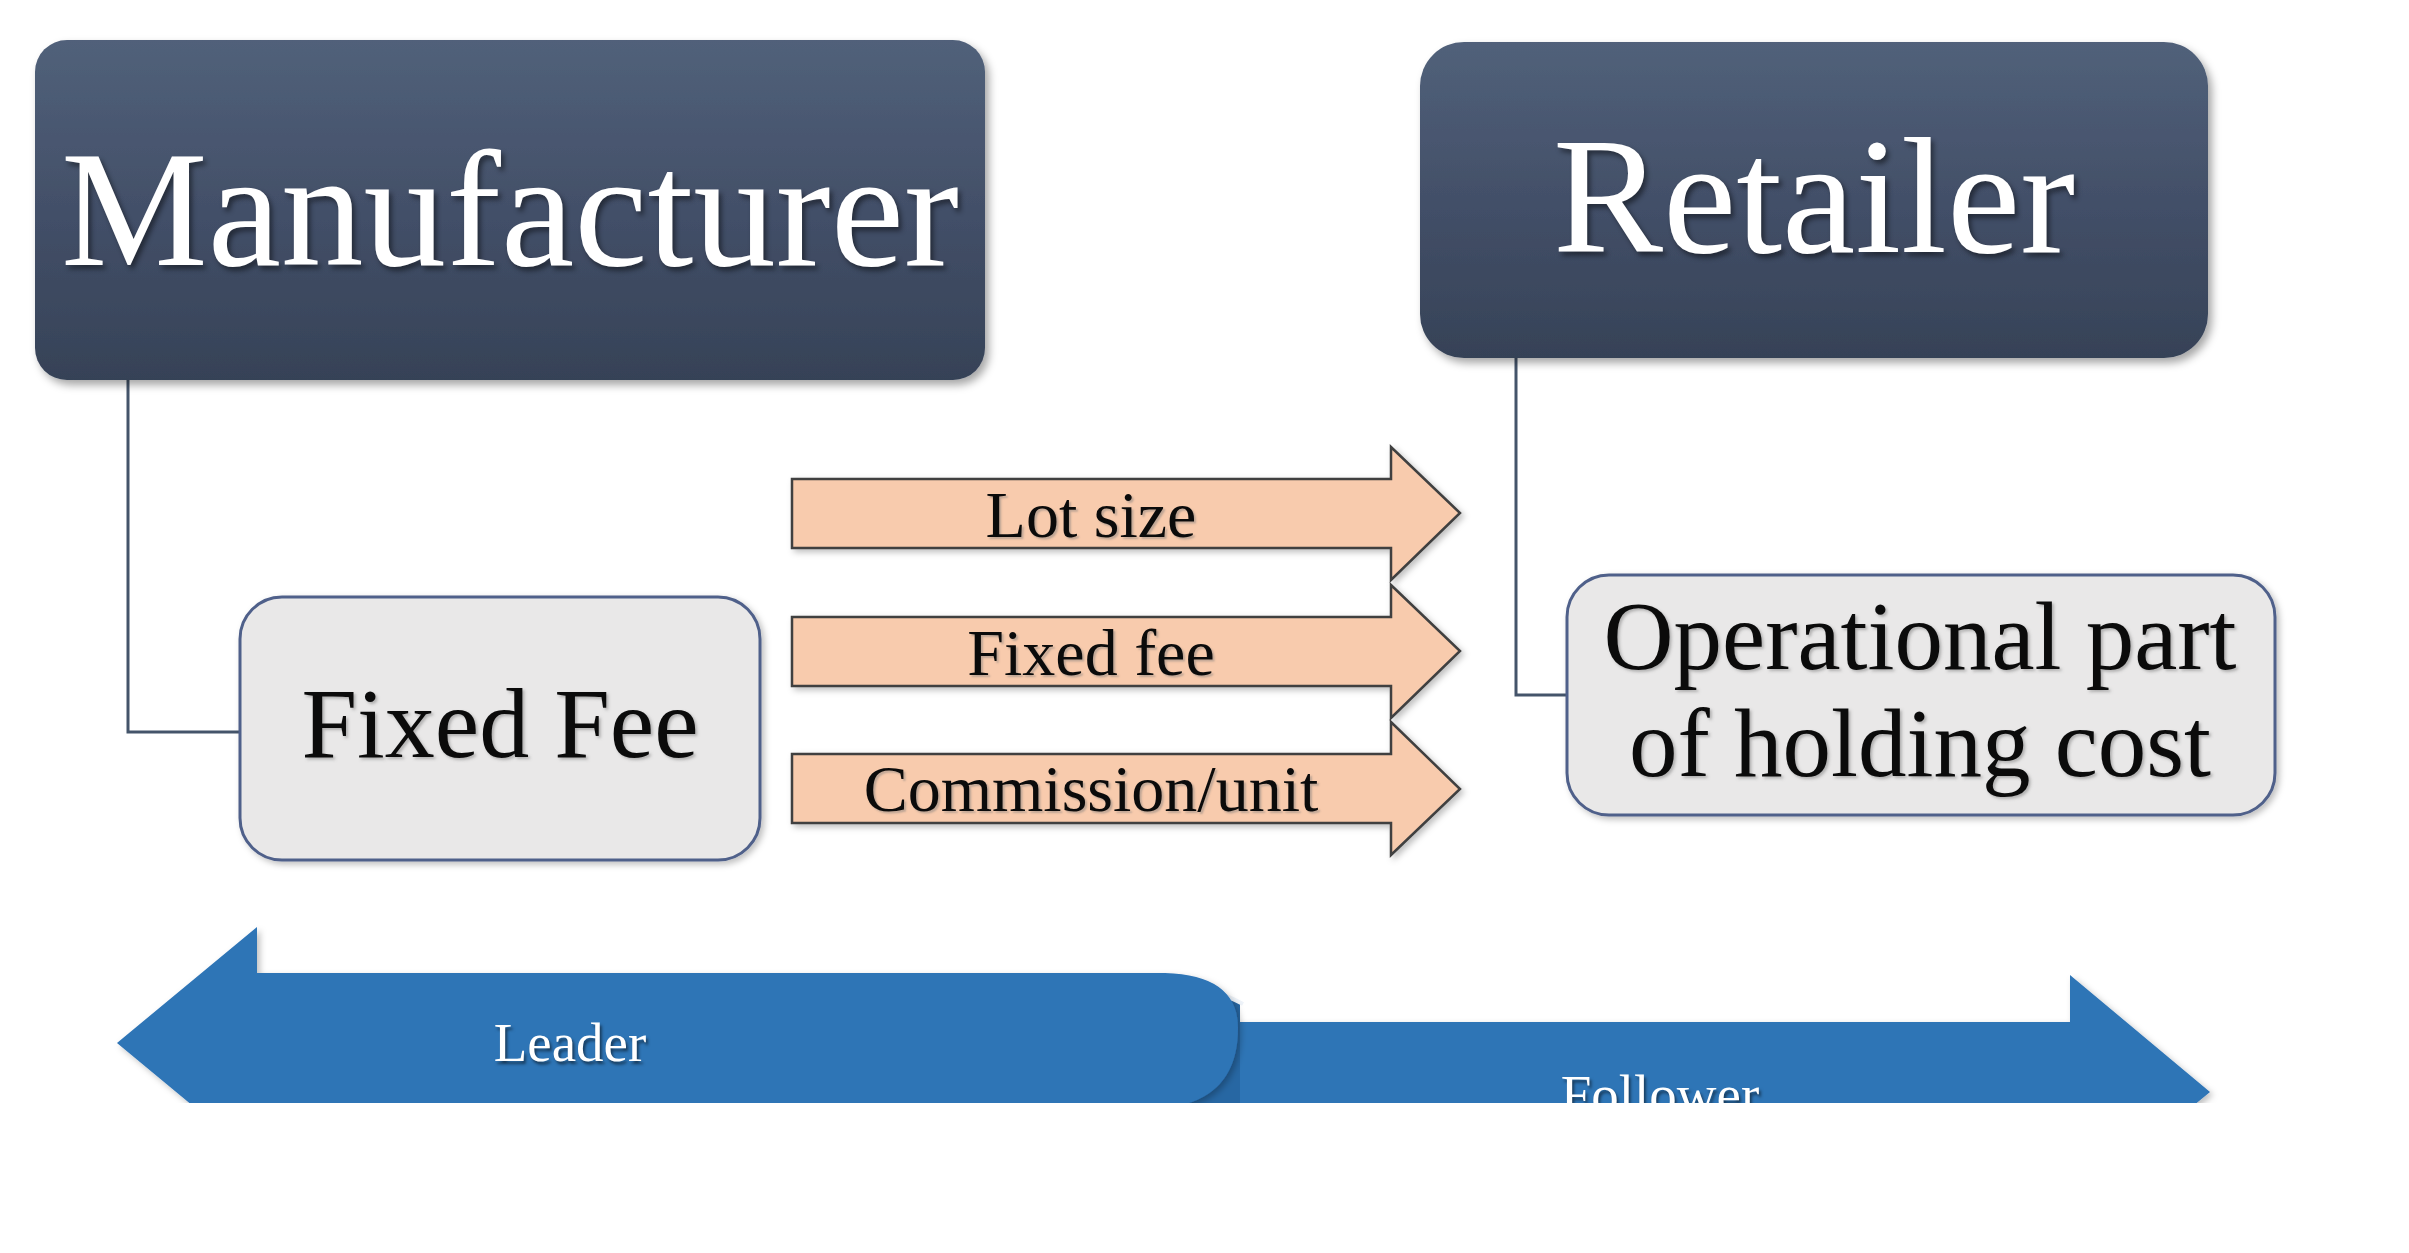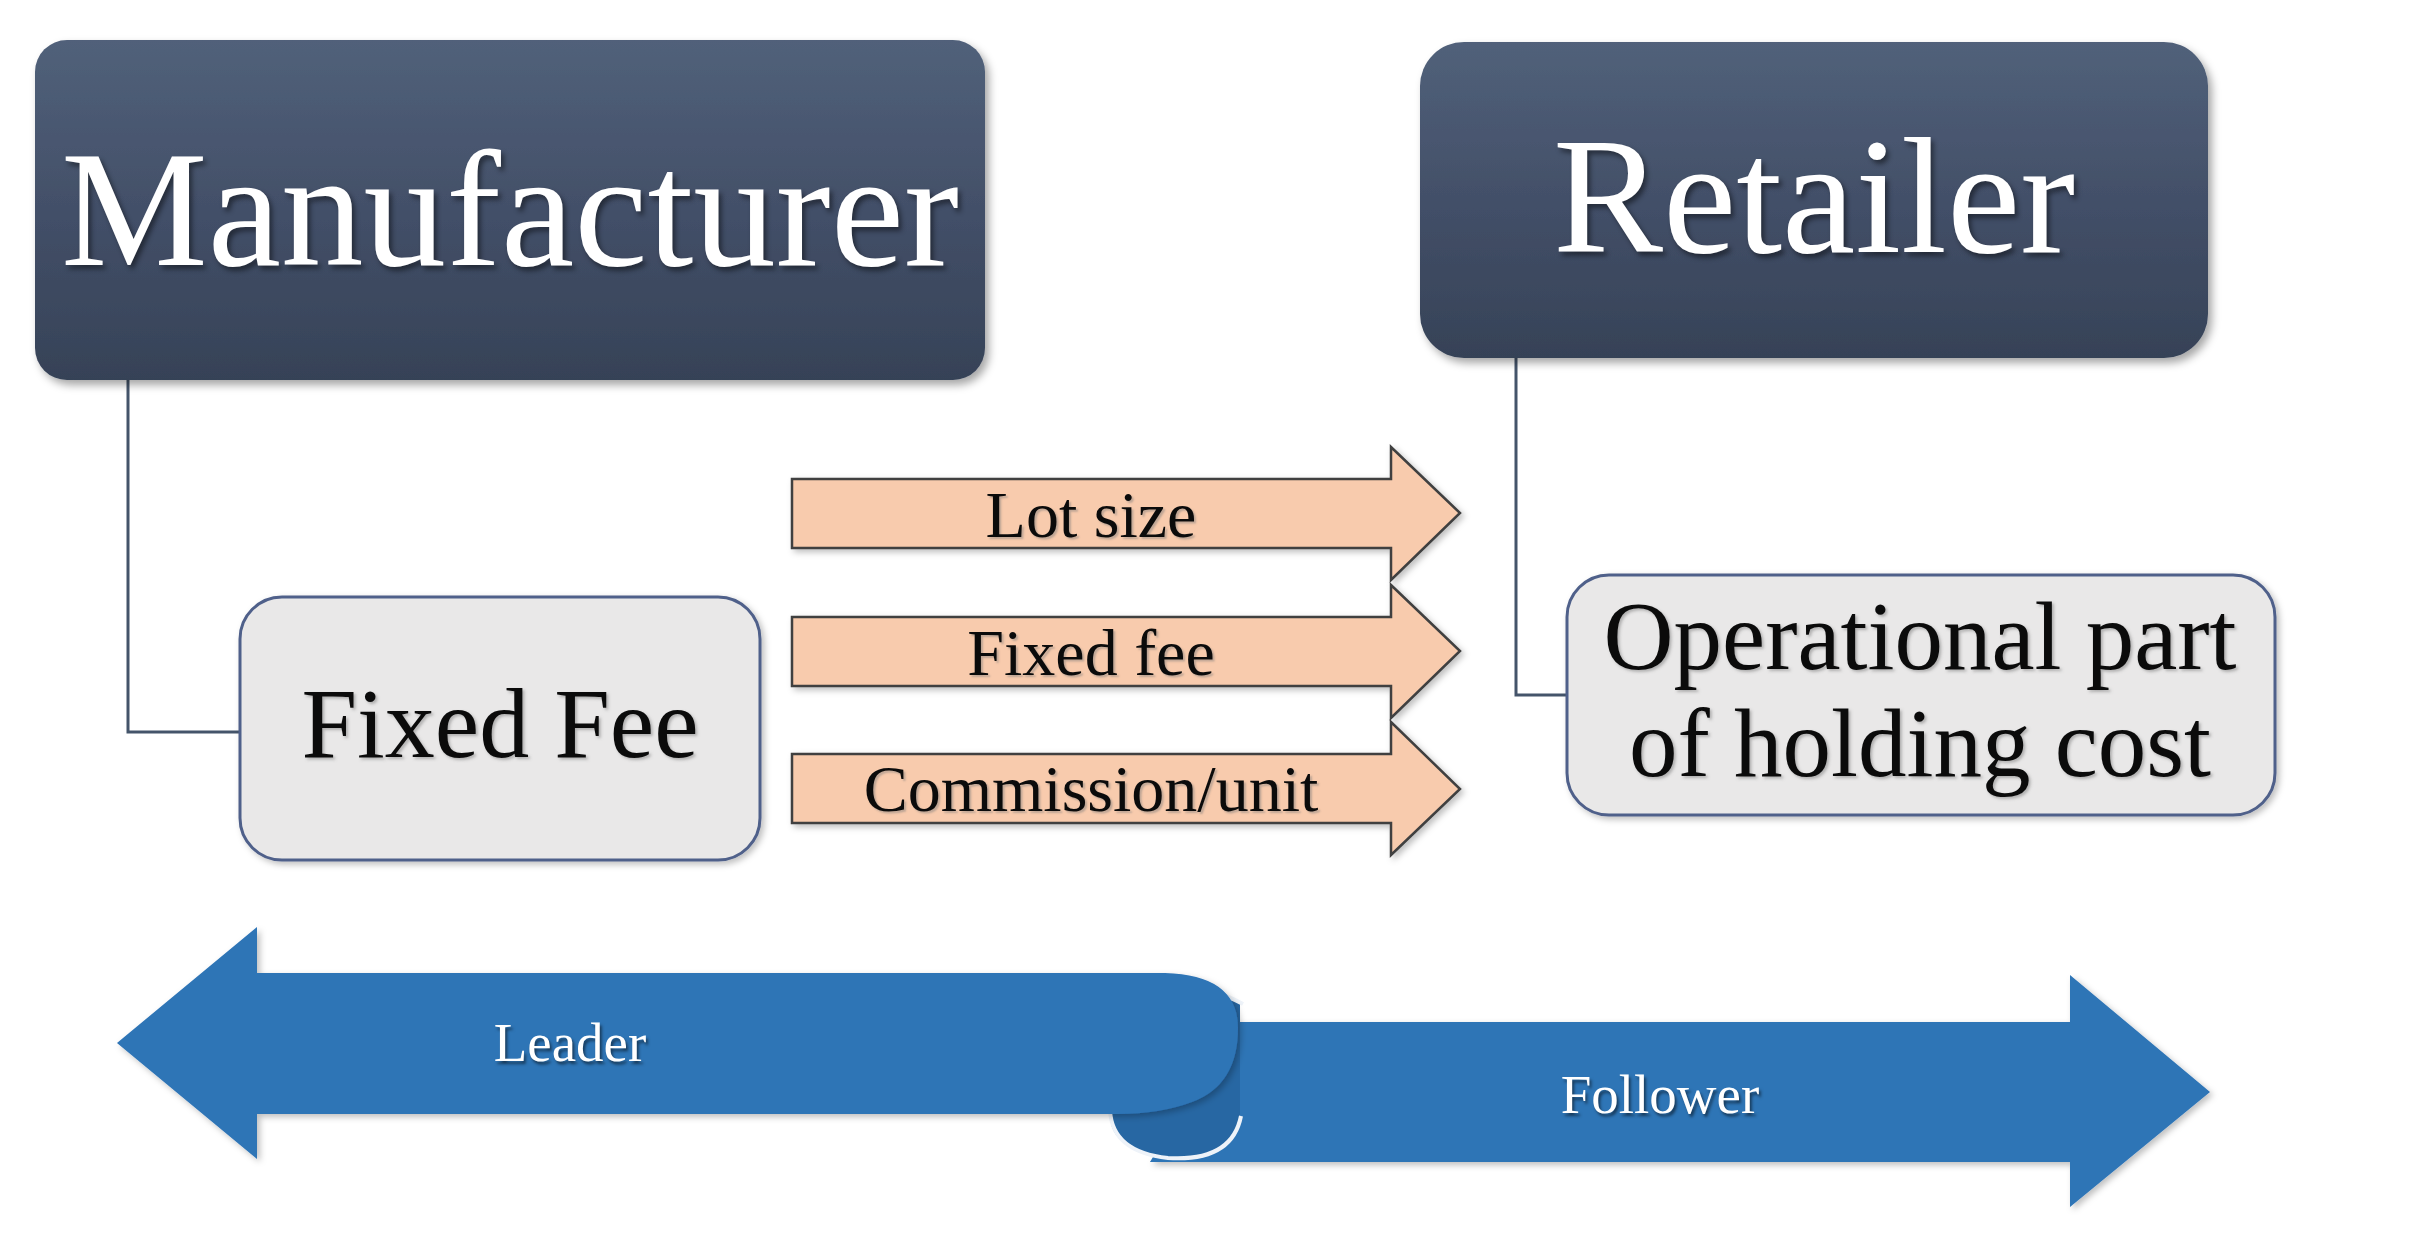--- a/index.html
+++ b/index.html
@@ -1,16 +1,16 @@
 <!DOCTYPE html>
 <html><head>
 <meta charset="utf-8">
 <style>
   html,body{margin:0;padding:0;background:#ffffff;}
-  .stage{width:2409px;height:1253px;position:relative;background:#ffffff;overflow:hidden;}
+  .stage{width:2409px;height:1103px;position:relative;background:#ffffff;overflow:hidden;}
   svg{display:block;}
   text{font-family:"Liberation Serif","DejaVu Serif",serif;}
   .node-label{fill:#ffffff;text-shadow:3px 4px 5px rgba(0,0,0,0.45);}
   .box-label{fill:#0b0b0b;text-shadow:2px 2px 3px rgba(120,120,120,0.5);}
   .arrow-label{fill:#0b0b0b;text-shadow:2px 2px 2px rgba(120,120,120,0.45);}
   .ribbon-label{fill:#ffffff;text-shadow:2px 3px 3px rgba(0,0,0,0.5);}
 </style>
 </head>
 <body>
 

